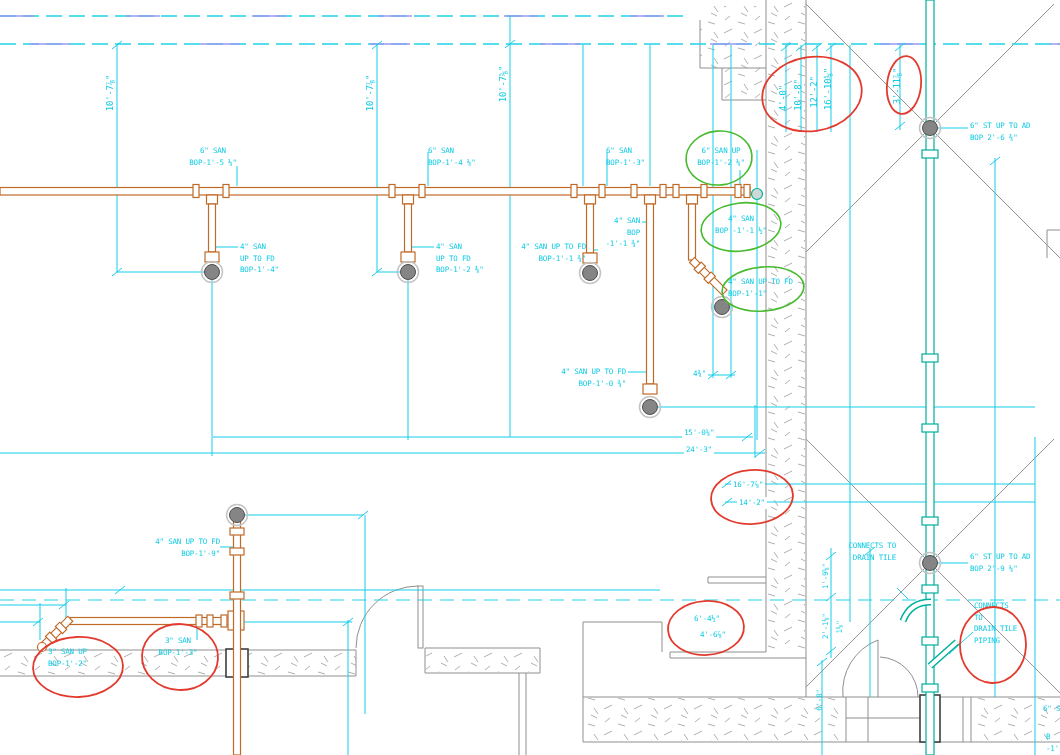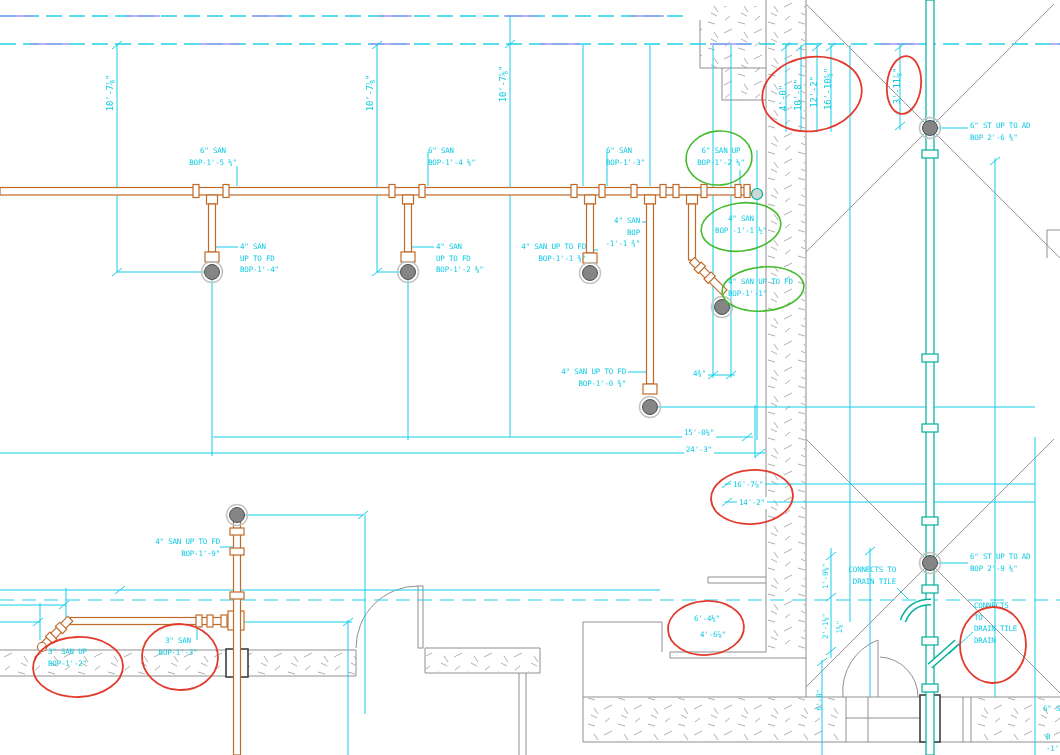--- a/index.html
+++ b/index.html
@@ -311,33 +311,33 @@
     </div>
 
 <div class="lbl bgw" style="left:692px;top:613px">6'-4½"</div>
 <div class="lbl bgw" style="left:698px;top:629px">4'-6⅞"</div>
 
 <div class="lbl rot rs" style="left:826px;top:576px">1'-9⅝"</div>
 <div class="lbl rot rs" style="left:826px;top:626px">2'-1⅛"</div>
 <div class="lbl rot rs" style="left:840px;top:627px">1⅝"</div>
 <div class="lbl rot rs" style="left:820px;top:700px">6'-8"</div>
 
-<div class="lbl rt" style="left:844px;top:564px;width:52px">
+<div class="lbl rt" style="left:844px;top:540px;width:52px">
   <span class="ln">CONNECTS TO</span>
       <span class="ln">DRAIN TILE</span>
     </div>
 <div class="lbl" style="left:970px;top:551px">
   <span class="ln">6" ST UP TO AD</span>
       <span class="ln">BOP 2'-9 ¼"</span>
     </div>
 <div class="lbl" style="left:974px;top:600px">
   <span class="ln">CONNECTS</span>
       <span class="ln">TO</span>
       <span class="ln">DRAIN TILE</span>
-      <span class="ln">DRAIN</span>
+      <span class="ln">PIPING</span>
     </div>
 
 <div class="lbl" style="left:1043px;top:703px">6" S</div>
 <div class="lbl" style="left:1046px;top:731px">
   <span class="ln">B</span>
       <span class="ln">-1'-</span>
     </div>
 
 <svg class="markup" width="1060" height="755" viewBox="0 0 1060 755">
   <g fill="none" stroke-linecap="round">

